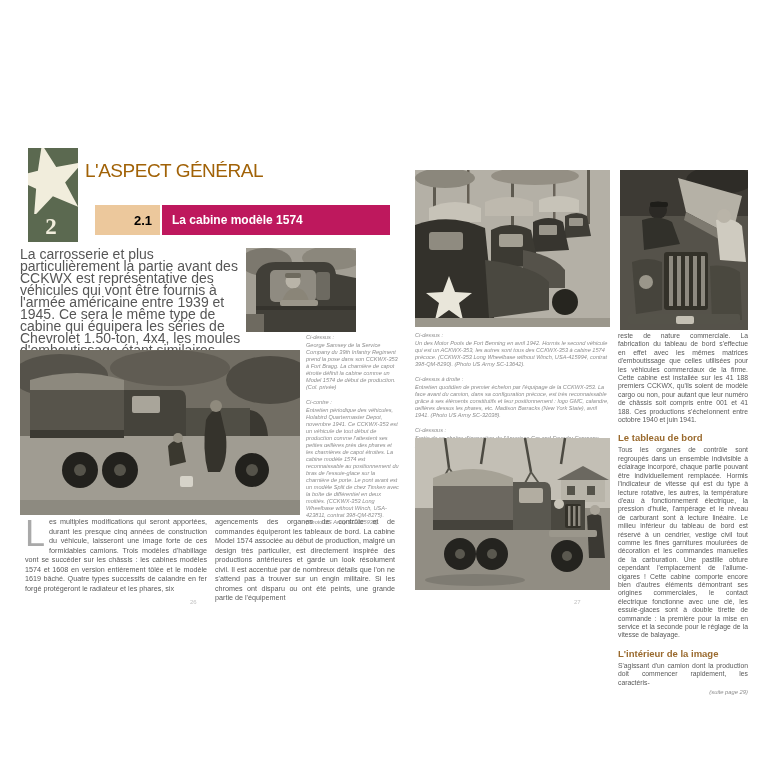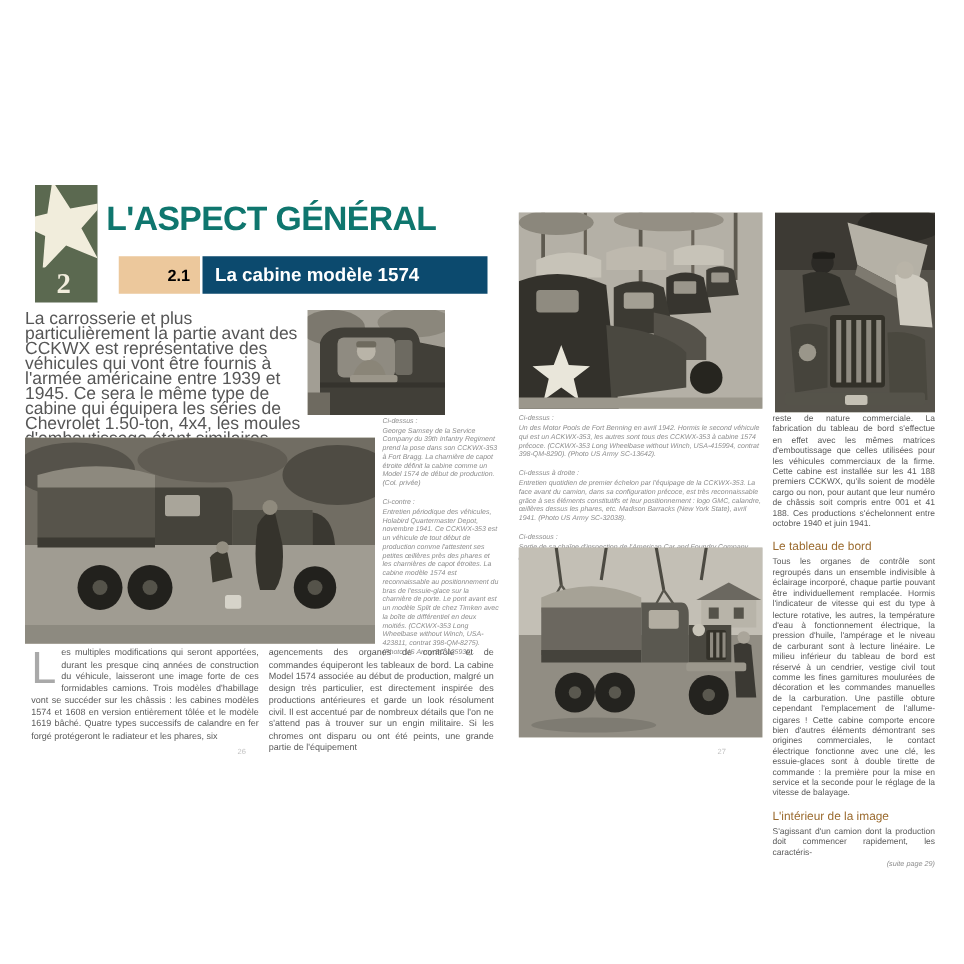--- a/index.html
+++ b/index.html
@@ -5,34 +5,34 @@
   html,body{margin:0;padding:0;background:#ffffff;}
   #canvas{position:relative;width:771px;height:771px;background:#ffffff;overflow:hidden;
           font-family:"Liberation Sans", sans-serif;color:#555;}
   .abs{position:absolute;}
   
   #chapter-box{left:28px;top:148px;width:50px;height:94px;background:#5b6950;overflow:hidden;}
   #chapter-star{position:absolute;left:-18px;top:-6px;width:78px;height:72px;}
   #chapter-num{position:absolute;left:0;right:4px;bottom:2px;text-align:center;
                font-family:"Liberation Serif", serif;font-weight:bold;font-size:23px;color:#f1eddc;}
   
-  #page-title{left:85px;top:160px;width:320px;font-weight:bold;font-size:27px;letter-spacing:-0.5px;color:#0f766e;}
+  #page-title{left:85px;top:160px;width:320px;font-weight:normal;font-size:19px;letter-spacing:-0.5px;color:#a16207;}
   
   #section-bar{left:95px;top:205px;width:295px;height:30px;display:flex;}
   #section-num{width:65px;background:#ecc89c;color:#000000;font-weight:bold;font-size:13px;
                display:flex;align-items:center;justify-content:flex-end;padding-right:8px;box-sizing:border-box;}
-  #section-title{flex:1;background:#0c4a6e;color:#ffffff;font-weight:bold;font-size:15px;
+  #section-title{flex:1;background:#be185d;color:#ffffff;font-weight:bold;font-size:12px;
                  display:flex;align-items:center;padding-left:10px;margin-left:2px;}
   
   .intro{font-size:14px;line-height:12px;color:#565656;}
   .body-txt{font-size:7.2px;line-height:9.5px;color:#5a5a5a;text-align:justify;}
   .caption{font-style:italic;font-size:5.6px;line-height:7px;color:#8d8d8d;text-align:left;}
   .caption .cap-label{display:block;margin-bottom:1px;}
   .cap-block{margin-bottom:8px;}
-  .col-head{font-weight:normal;font-size:9.5px;color:#9a6a2e;margin:8px 0 3px 0;}
+  .col-head{font-weight:bold;font-size:9.5px;color:#9a6a2e;margin:8px 0 3px 0;}
   .suite{font-style:italic;font-size:5.8px;color:#8d8d8d;text-align:right;margin-top:2px;}
   .pagenum{font-size:6px;color:#c2c2c2;}
   .dropcap{float:left;font-size:36px;line-height:30px;color:#a9a9a9;margin:2px 4px 0 0;font-weight:normal;}
   
   .photo{background:#b5b1a7;overflow:hidden;}
   .photo svg{display:block;width:100%;height:100%;}
 </style>
 </head>
 <body>
 

